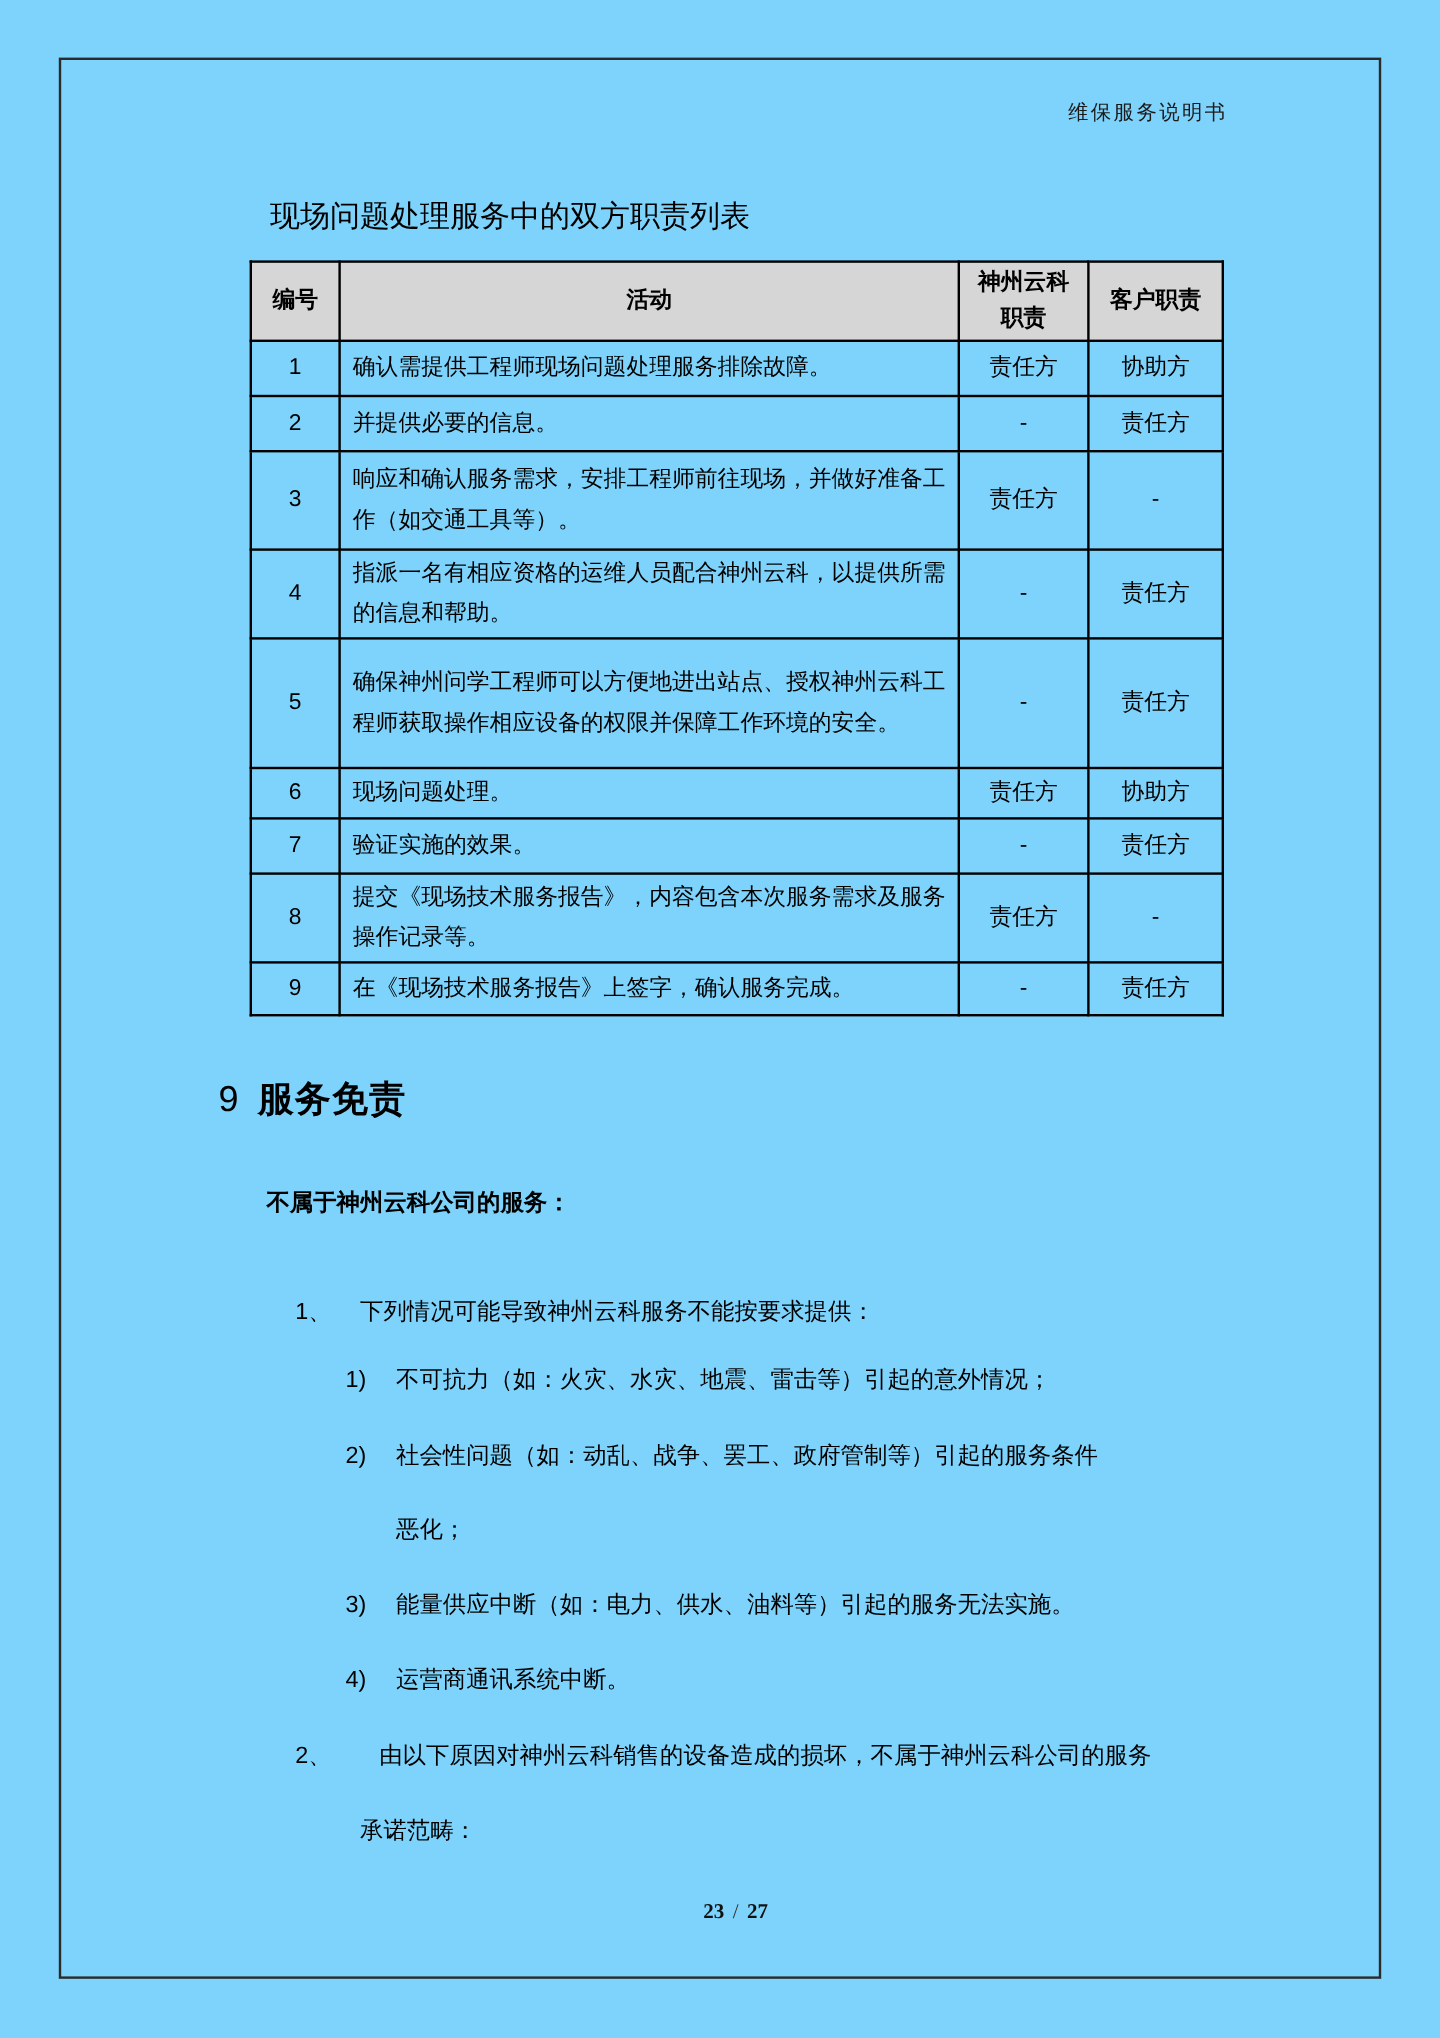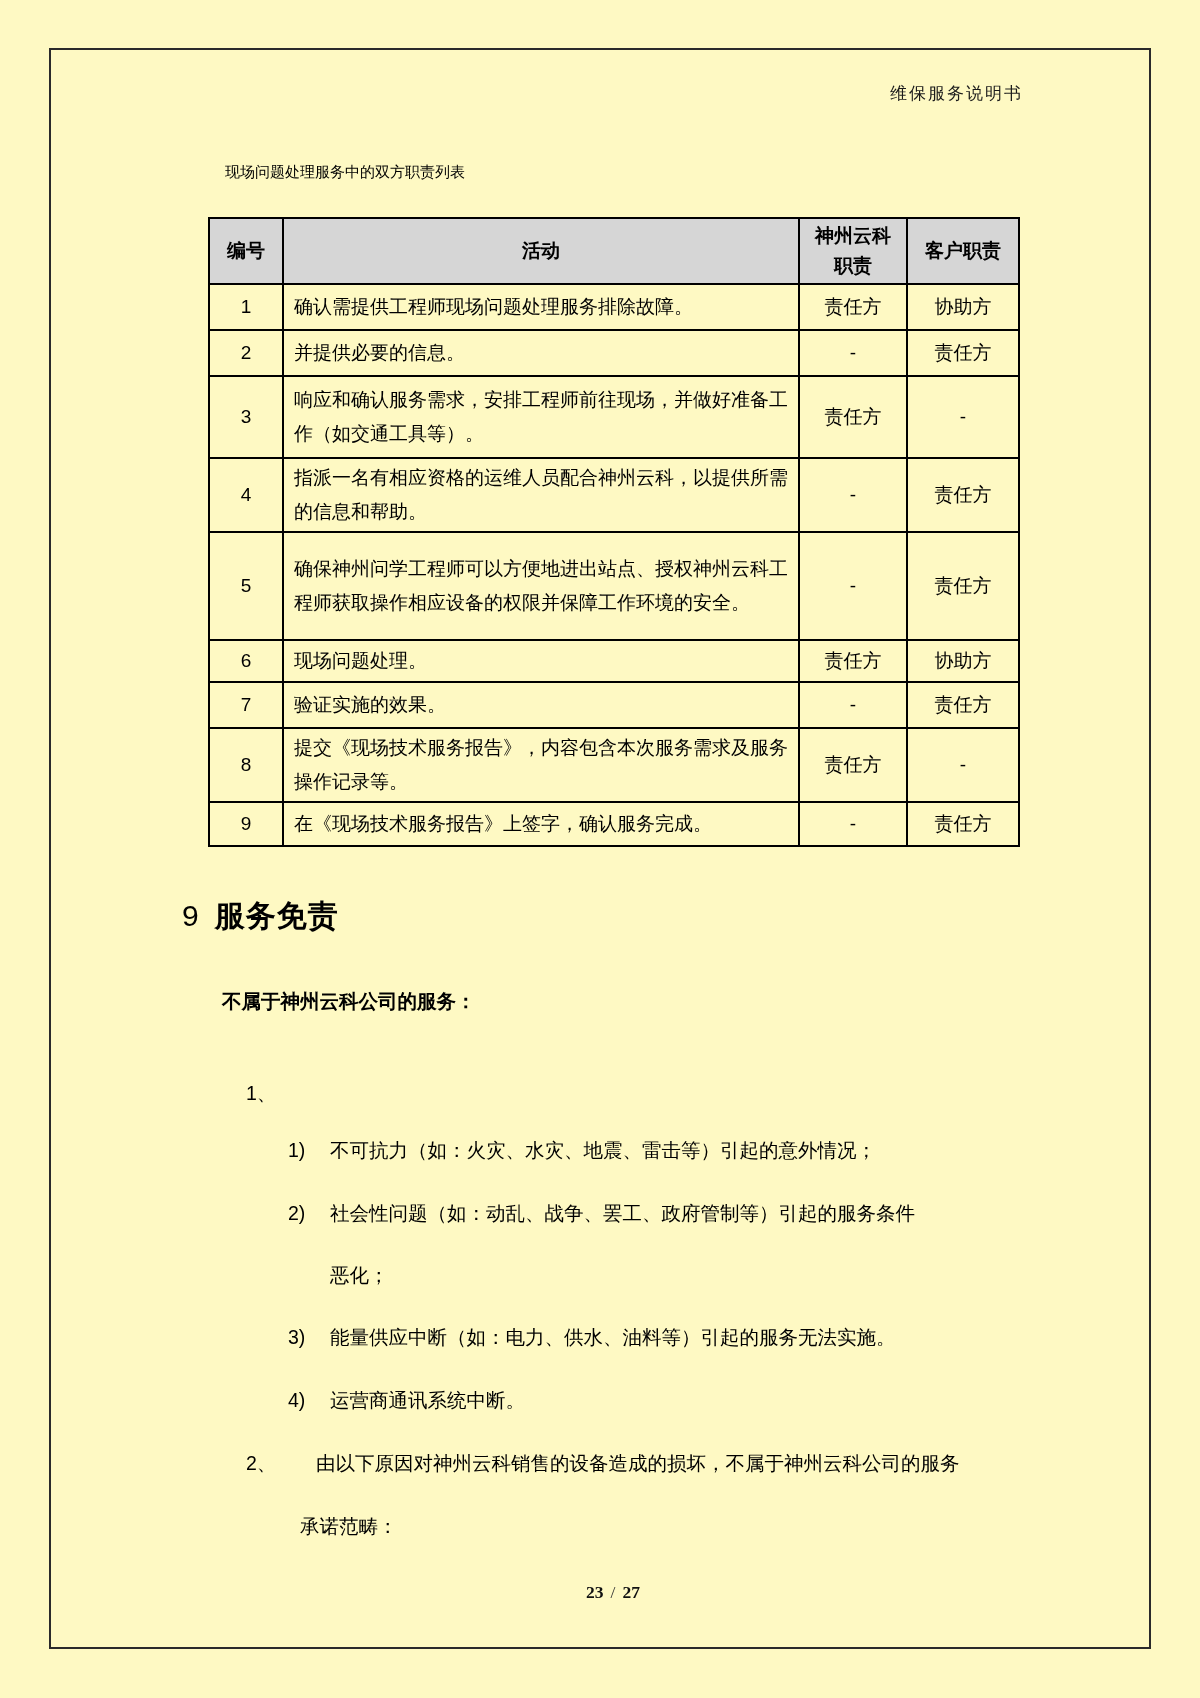--- a/index.html
+++ b/index.html
@@ -1,21 +1,21 @@
 <!DOCTYPE html>
 <html><head>
 <meta charset="utf-8">
 <style>
   * { margin: 0; padding: 0; box-sizing: border-box; }
   html, body { background: #ffffff; }
   .screen {
     position: relative;
     width: 1200px;
     height: 1698px;
-    background: #fef9c3;
+    background: #7dd3fc;
     font-family: "Liberation Sans", "DejaVu Sans", sans-serif;
     color: #000000;
     overflow: hidden;
   }
   .page-border {
     position: absolute;
     left: 49px; top: 48px;
     width: 1102px; height: 1601px;
     border: 2px solid #2a2a2a;
     background: transparent;
@@ -27,21 +27,21 @@
     text-align: right;
     font-family: "Liberation Serif", "DejaVu Serif", serif;
     font-size: 17px;
     letter-spacing: 2px;
     color: #1a1a1a;
     white-space: nowrap;
   }
   .intro-title {
     position: absolute;
     left: 225px; top: 163px;
-    font-size: 15px;
+    font-size: 25px;
     color: #000;
     white-space: nowrap;
   }
   table.resp-table {
     position: absolute;
     left: 208px; top: 217px;
     width: 810px;
     border-collapse: collapse;
     table-layout: fixed;
     font-size: 19px;
@@ -201,20 +201,21 @@
   </table>
 
   <div class="section-heading">
     <span class="sec-num">9</span>
     <span class="sec-title">服务免责</span>
   </div>
 
   <div class="disclaimer-intro">不属于神州云科公司的服务：</div>
 
   <span class="marker" style="left:246px; top:1080px;">1、</span>
+  <span class="line" style="left:300px; top:1080px;">下列情况可能导致神州云科服务不能按要求提供：</span>
 
   <span class="marker" style="left:288px; top:1137px;">1)</span>
   <span class="line" style="left:330px; top:1137px;">不可抗力（如：火灾、水灾、地震、雷击等）引起的意外情况；</span>
 
   <span class="marker" style="left:288px; top:1200px;">2)</span>
   <span class="line" style="left:330px; top:1200px;">社会性问题（如：动乱、战争、罢工、政府管制等）引起的服务条件</span>
   <span class="line" style="left:330px; top:1262px;">恶化；</span>
 
   <span class="marker" style="left:288px; top:1324px;">3)</span>
   <span class="line" style="left:330px; top:1324px;">能量供应中断（如：电力、供水、油料等）引起的服务无法实施。</span>

